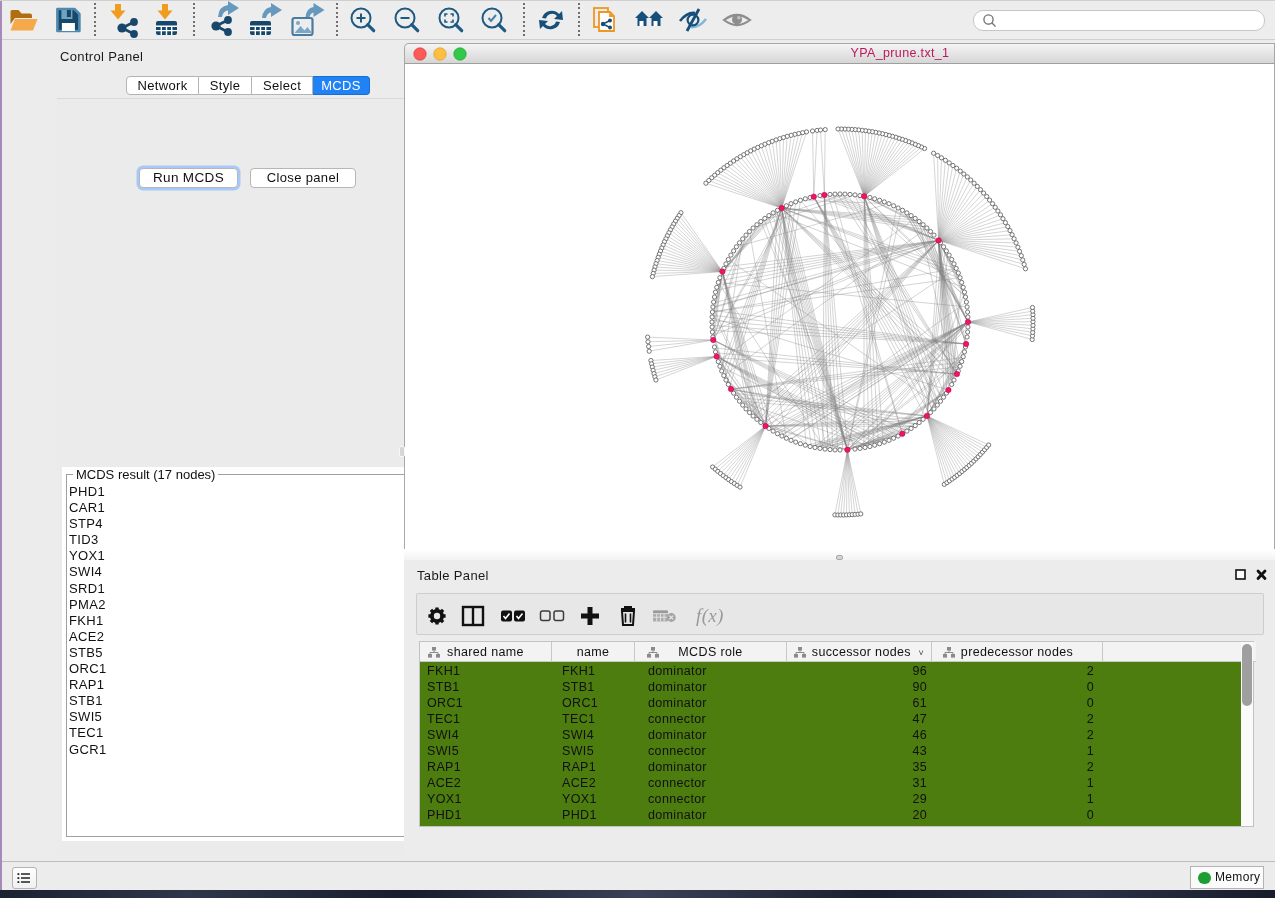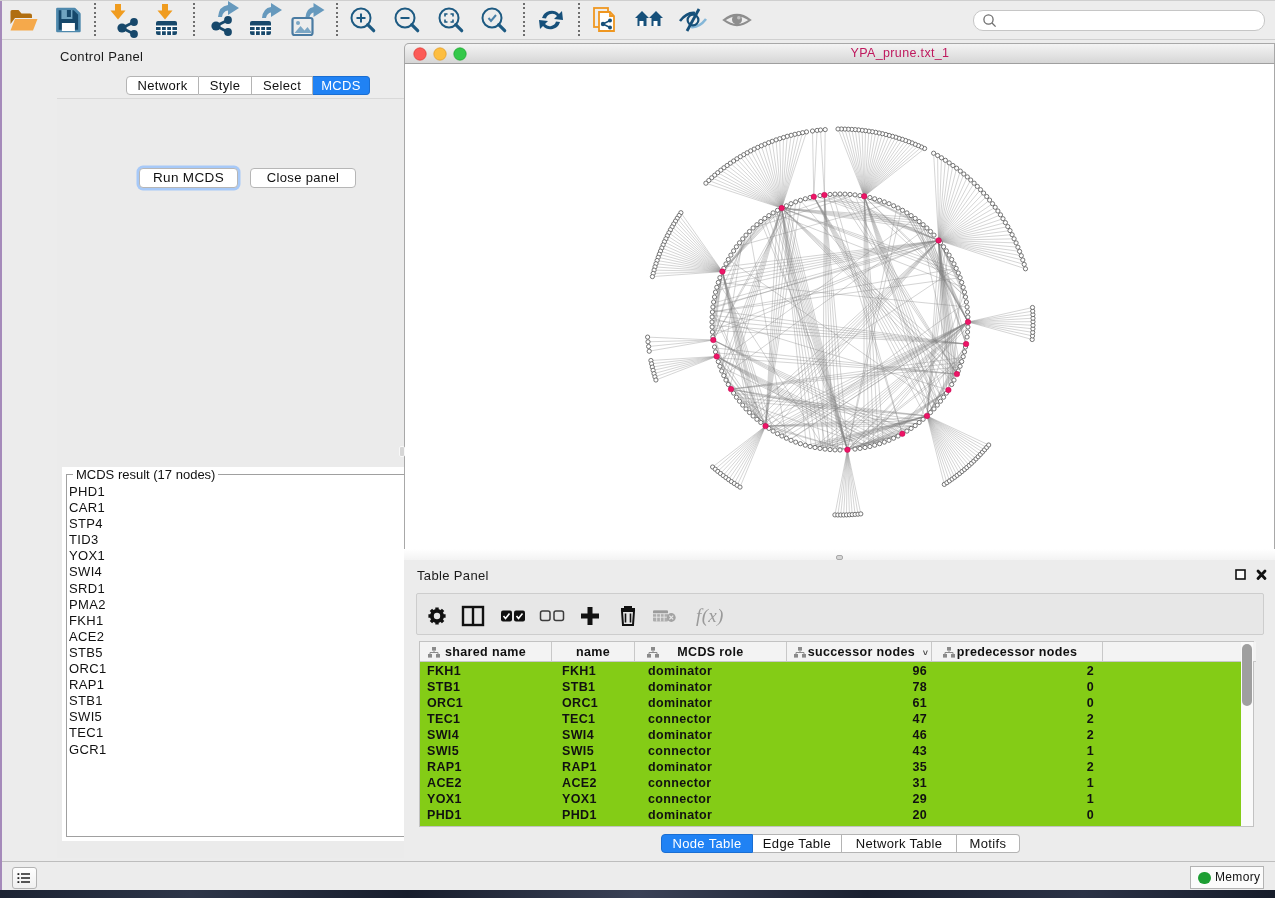--- a/index.html
+++ b/index.html
@@ -585,21 +585,21 @@
         <rect x="-12" y="-5.5" width="15" height="3.2" rx="1" fill="#9b9b9b"></rect>
         <path d="M-12,-2.3 h15 M-12,1.2 h15 M-8.3,-2.3 v7.8 M-4.6,-2.3 v7.8 M-0.9,-2.3 v7.8" stroke="#e7e7e7" stroke-width="0.9"></path>
         <circle cx="6.3" cy="1.5" r="4.4" fill="#a3a3a3"></circle>
         <path d="M4.4,-0.4 l3.8,3.8 M8.2,-0.4 l-3.8,3.8" stroke="#e7e7e7" stroke-width="1.3"></path>
       </g>
 
       <text x="283" y="26" font-family="Liberation Serif, serif" font-style="italic" font-size="19" fill="#9a9a9a">f(x)</text>
     </svg>
   </div>
 
-  <div class="abs" style="left:15px;top:81px;width:835px;height:186px;background:#84cc16;border:1px solid #c2c2c2;font-weight:bold;">
+  <div class="abs" style="left:15px;top:81px;width:835px;height:186px;background:#4d7c0f;border:1px solid #c2c2c2;">
 
     <div class="abs" style="left:0;top:0;width:836px;height:20px;background:#f3f3f3;border-bottom:1px solid #c8c8c8;font-size:12.5px;color:#111;">
       <svg class="abs" style="left:8px;top:5px;" width="12" height="11" viewBox="0 0 12 11">
           <g fill="#8a8a8a">
             <rect x="4" y="0" width="4" height="3.6"></rect>
             <rect x="0" y="7" width="4" height="3.6"></rect>
             <rect x="8" y="7" width="4" height="3.6"></rect>
           </g>
           <path d="M6,3.6 V5.5 M2,7 V5.5 H10 V7" stroke="#8a8a8a" fill="none"></path>
         </svg>
@@ -639,21 +639,21 @@
           <span style="position:absolute;left:7px;">FKH1</span>
           <span style="position:absolute;left:142px;">FKH1</span>
           <span style="position:absolute;left:228px;">dominator</span>
           <span style="position:absolute;left:367px;width:140px;text-align:right;">96</span>
           <span style="position:absolute;left:512px;width:162px;text-align:right;">2</span>
         </div>
 <div style="position:relative;height:16px;line-height:16px;">
           <span style="position:absolute;left:7px;">STB1</span>
           <span style="position:absolute;left:142px;">STB1</span>
           <span style="position:absolute;left:228px;">dominator</span>
-          <span style="position:absolute;left:367px;width:140px;text-align:right;">78</span>
+          <span style="position:absolute;left:367px;width:140px;text-align:right;">90</span>
           <span style="position:absolute;left:512px;width:162px;text-align:right;">0</span>
         </div>
 <div style="position:relative;height:16px;line-height:16px;">
           <span style="position:absolute;left:7px;">ORC1</span>
           <span style="position:absolute;left:142px;">ORC1</span>
           <span style="position:absolute;left:228px;">dominator</span>
           <span style="position:absolute;left:367px;width:140px;text-align:right;">61</span>
           <span style="position:absolute;left:512px;width:162px;text-align:right;">0</span>
         </div>
 <div style="position:relative;height:16px;line-height:16px;">
@@ -705,26 +705,20 @@
           <span style="position:absolute;left:367px;width:140px;text-align:right;">20</span>
           <span style="position:absolute;left:512px;width:162px;text-align:right;">0</span>
         </div>
 </div>
 
     <div class="abs" style="left:821px;top:0;width:12px;height:184px;background:#fafafa;">
       <div class="abs" style="left:1px;top:2px;width:10px;height:62px;background:#9f9f9f;border-radius:5px;"></div>
     </div>
   </div>
 
-  <div class="abs" style="left:257px;top:274px;height:19px;display:flex;font-size:13px;">
-    <div style="width:92px;background:#2082f4;border:1px solid #1a6ed2;border-radius:4px 0 0 4px;text-align:center;line-height:18px;color:#fff;">Node Table</div>
-    <div style="width:89px;background:#fff;border:1px solid #b4b4b4;border-left:none;text-align:center;line-height:18px;color:#111;">Edge Table</div>
-    <div style="width:115px;background:#fff;border:1px solid #b4b4b4;border-left:none;text-align:center;line-height:18px;color:#111;">Network Table</div>
-    <div style="width:63px;background:#fff;border:1px solid #b4b4b4;border-left:none;border-radius:0 4px 4px 0;text-align:center;line-height:18px;color:#111;">Motifs</div>
-  </div>
 </div>
 
 <div class="abs" style="left:0;top:861px;width:1275px;height:29px;background:#ececec;border-top:1px solid #bdbdbd;">
   <div class="abs" style="left:12px;top:5px;width:25px;height:22px;background:linear-gradient(#fefefe,#f0f0f0);border:1px solid #b3b3b3;border-radius:3px;">
     <svg width="23" height="20" viewBox="0 0 23 20">
       <g stroke="#222" stroke-width="1.6">
         <path d="M8,6 h9 M8,10 h9 M8,14 h9"></path>
       </g>
       <g fill="#222">
         <rect x="4.5" y="5.2" width="1.8" height="1.8"></rect>

